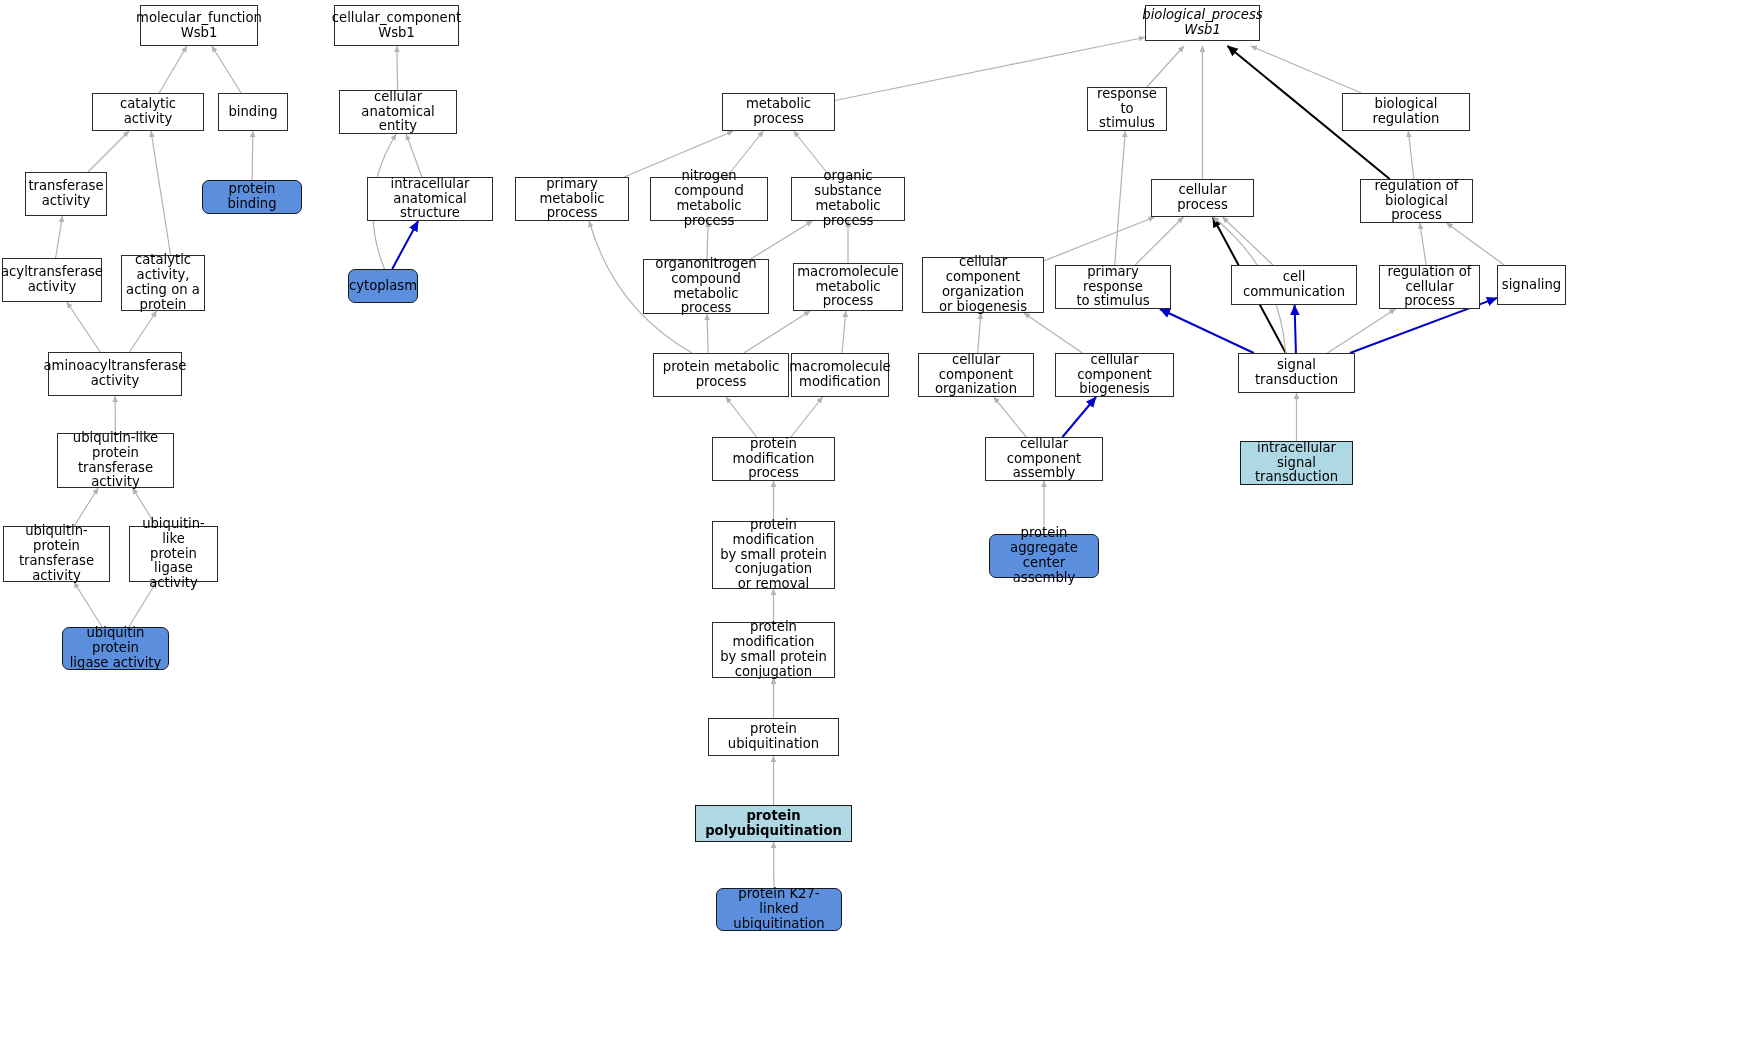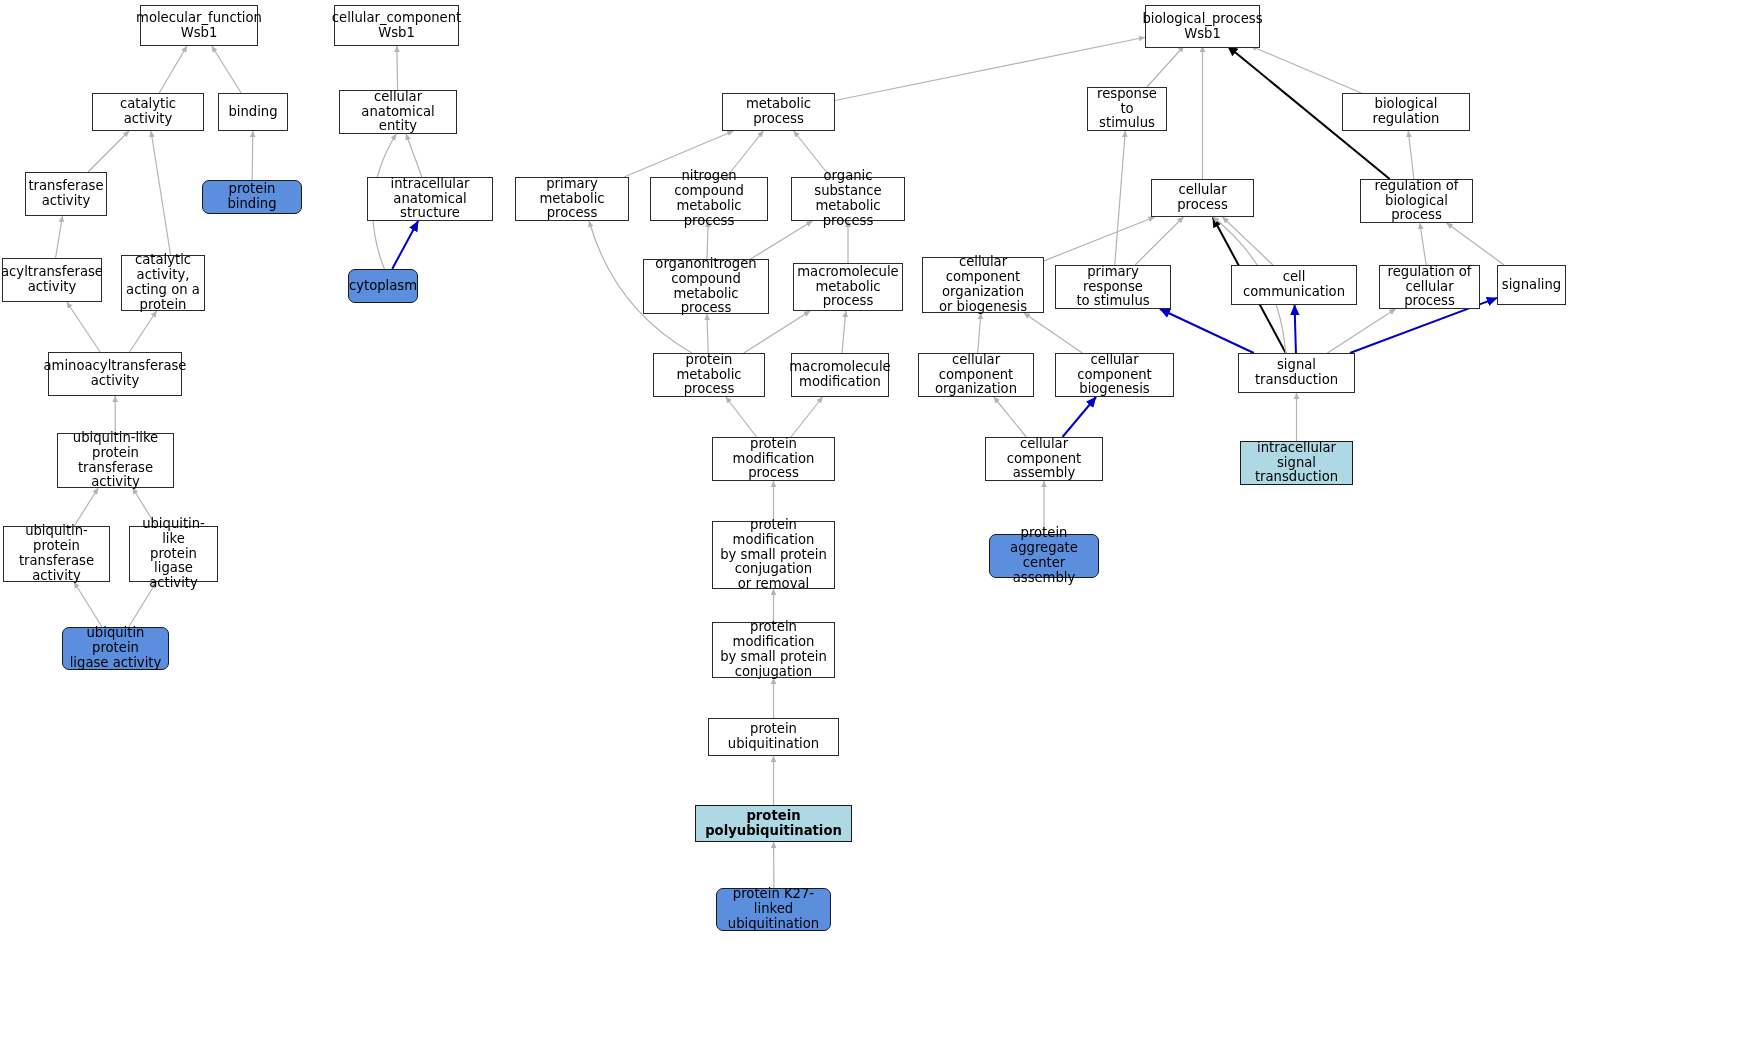--- a/index.html
+++ b/index.html
@@ -164,38 +164,38 @@
 process</div>
       <div class="go-node fill-white" style="left: 650px; top: 177px; width: 118px; height: 44px;">nitrogen compound
 metabolic process</div>
       <div class="go-node fill-white" style="left: 791px; top: 177px; width: 114px; height: 44px;">organic substance
 metabolic process</div>
       <div class="go-node fill-white" style="left: 643px; top: 259px; width: 126px; height: 55px;">organonitrogen
 compound metabolic
 process</div>
       <div class="go-node fill-white" style="left: 793px; top: 263px; width: 110px; height: 48px;">macromolecule
 metabolic process</div>
-      <div class="go-node fill-white" style="left: 653px; top: 353px; width: 112px; height: 44px;">protein metabolic
+      <div class="go-node fill-white" style="left: 653px; top: 353px; width: 136px; height: 44px;">protein metabolic
 process</div>
       <div class="go-node fill-white" style="left: 791px; top: 353px; width: 98px; height: 44px;">macromolecule
 modification</div>
       <div class="go-node fill-white" style="left: 712px; top: 437px; width: 123px; height: 44px;">protein modification
 process</div>
       <div class="go-node fill-white" style="left: 712px; top: 521px; width: 123px; height: 68px;">protein modification
 by small protein
 conjugation
 or removal</div>
       <div class="go-node fill-white" style="left: 712px; top: 622px; width: 123px; height: 56px;">protein modification
 by small protein
 conjugation</div>
       <div class="go-node fill-white" style="left: 708px; top: 718px; width: 131px; height: 38px;">protein ubiquitination</div>
       <div class="go-node fill-lightblue" style="left: 695px; top: 805px; width: 157px; height: 37px; font-weight: bold;">protein polyubiquitination</div>
-      <div class="go-node fill-blue" style="left: 716px; top: 888px; width: 115px; height: 43px;">protein K27-linked
+      <div class="go-node fill-blue" style="left: 716px; top: 888px; width: 126px; height: 43px;">protein K27-linked
 ubiquitination</div>
-      <div class="go-node fill-white" style="left: 1145px; top: 5px; width: 115px; height: 43px;">biological_process
+      <div class="go-node fill-white" style="left: 1145px; top: 5px; width: 115px; height: 36px; font-style: italic;">biological_process
 Wsb1</div>
       <div class="go-node fill-white" style="left: 1087px; top: 87px; width: 80px; height: 44px;">response to
 stimulus</div>
       <div class="go-node fill-white" style="left: 1342px; top: 93px; width: 128px; height: 38px;">biological regulation</div>
       <div class="go-node fill-white" style="left: 1151px; top: 179px; width: 103px; height: 38px;">cellular process</div>
       <div class="go-node fill-white" style="left: 1360px; top: 179px; width: 113px; height: 44px;">regulation of
 biological process</div>
       <div class="go-node fill-white" style="left: 922px; top: 257px; width: 122px; height: 56px;">cellular component
 organization
 or biogenesis</div>

